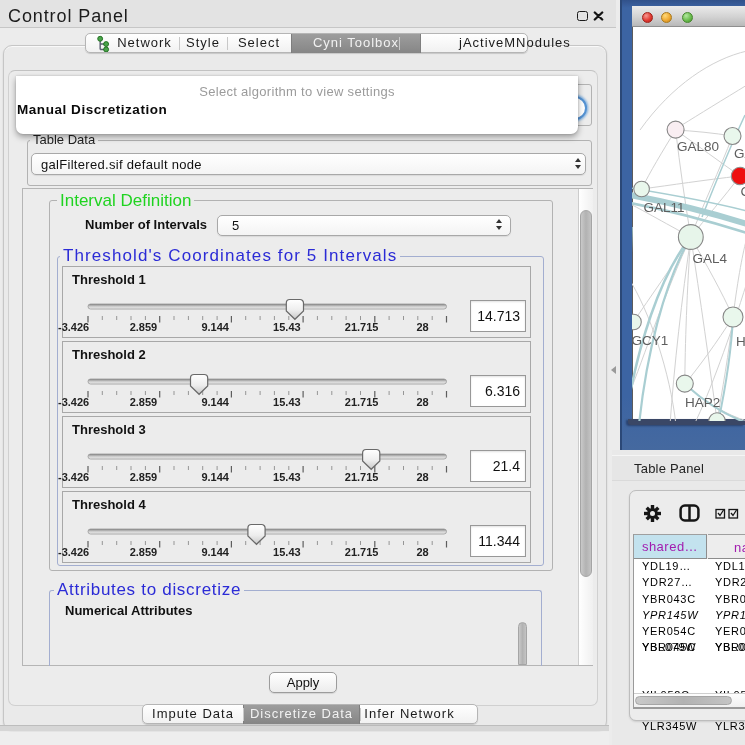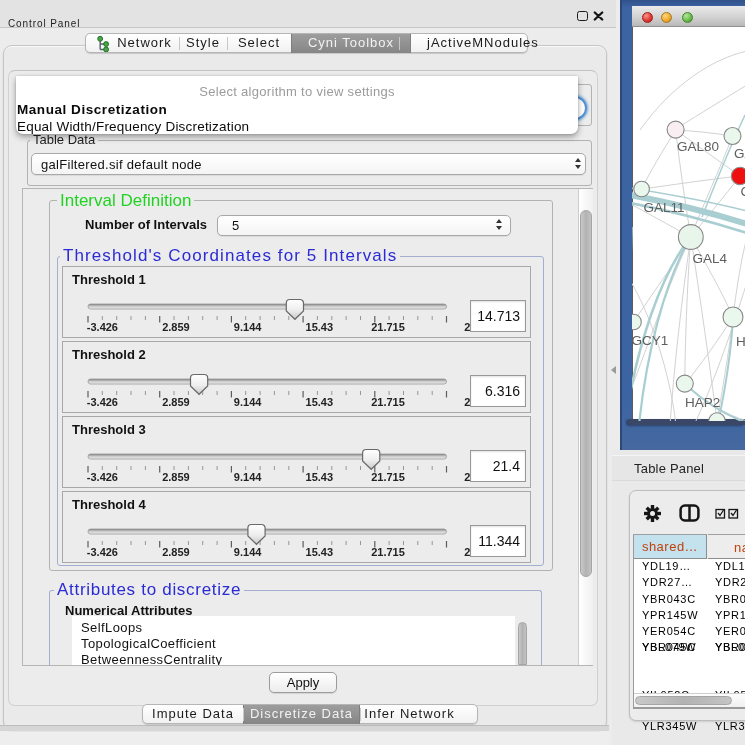--- a/index.html
+++ b/index.html
@@ -1,21 +1,21 @@
 <!DOCTYPE html>
 <html><head><meta charset="utf-8"><style>
 * { margin:0; padding:0; box-sizing:border-box; }
 html,body { width:745px; height:745px; overflow:hidden; }
 body { font-family:"Liberation Sans",sans-serif; background:#ececec; }
 #page { position:relative; width:745px; height:745px; overflow:hidden; background:#ececec; }
 #page div, #page svg { position:absolute; }
 
 
 #tbar { left:0; top:0; width:616px; height:28px; background:#e3e3e3; border-bottom:1px solid #c6c6c6; }
-#tbar .t { position:absolute; left:8px; top:18px; font-size:10px; color:#1c1c1c; letter-spacing:0.9px; }
+#tbar .t { position:absolute; left:8px; top:6px; font-size:18px; color:#1c1c1c; letter-spacing:0.9px; }
 #fltbtn { left:577px; top:11px; width:11px; height:10px; border:1.6px solid #1b1b1b; border-radius:2.5px; background:transparent; }
 #clsbtn { left:593px; top:11px; width:11px; height:11px; }
 
 
 #dialog { left:3px; top:45px; width:604px; height:685px; background:#eaeaea; border:1px solid #c6c6c6; border-radius:9px; box-shadow: inset 0 1px 0 rgba(255,255,255,.7), 0 1px 2px rgba(0,0,0,.12); }
 #inner { left:8px; top:70px; width:590px; height:636px; background:#ececec; border:1px solid #d0d0d0; border-top-color:#c2c2c2; border-radius:7px; }
 
 
 .tabbar { height:20px; background:linear-gradient(#ffffff,#f1f1f1); border:1px solid #b5b5b5; border-radius:5px; box-shadow:0 1px 1px rgba(0,0,0,.15); }
 .tabbar .seg { position:absolute; top:0; height:18px; line-height:18px; font-size:13px; color:#1b1b1b; text-align:center; letter-spacing:1px; }
@@ -29,21 +29,21 @@
 
 
 .combo { background:linear-gradient(#ffffff,#f4f4f4); border:1px solid #a8a8a8; border-radius:5px; font-size:13px; color:#111; box-shadow:0 1px 1px rgba(0,0,0,.08); }
 .arr { position:absolute; width:9px; }
 .arr:before { content:""; position:absolute; left:0; top:0; border-left:3.5px solid transparent; border-right:3.5px solid transparent; border-bottom:4.5px solid #333; }
 .arr:after { content:""; position:absolute; left:0; top:7px; border-left:3.5px solid transparent; border-right:3.5px solid transparent; border-top:4.5px solid #333; }
 
 
 .thp { background:#ececec; border:1px solid #a8a8a8; }
 .thlab { font-size:13px; font-weight:bold; color:#111; }
-.tick { width:60px; text-align:right; font-size:11px; font-weight:bold; color:#222; }
+.tick { width:60px; text-align:left; font-size:11px; font-weight:bold; color:#222; }
 .vbox { width:56px; height:32px; border:1px solid #989898; background:#fff; font-size:14px; color:#111; text-align:right; line-height:30px; padding-right:5px; box-shadow:inset 0 1px 2px rgba(0,0,0,.12); }
 
 
 #popup { left:16px; top:76px; width:562px; height:58px; background:#ffffff; border-radius:0 0 7px 7px; box-shadow:0 3px 6px rgba(0,0,0,.35), 0 0 2px rgba(0,0,0,.18); }
 #popup .i1 { position:absolute; left:0; top:8px; width:100%; text-align:center; font-size:13px; color:#9b9b9b; letter-spacing:0.3px; }
 #popup .i2 { position:absolute; left:1px; top:26px; font-size:13.5px; font-weight:bold; color:#0a0a0a; letter-spacing:0.55px; }
 #popup .i3 { position:absolute; left:1px; top:43px; font-size:13.5px; color:#0a0a0a; letter-spacing:0.2px; }
 #ghost { left:33px; top:76px; font-size:13px; color:rgba(60,60,60,0.27); letter-spacing:2.5px; }
 
 
@@ -60,21 +60,21 @@
 
 #desk { left:620px; top:0; width:125px; height:450px; background:linear-gradient(#31518a,#3c64a3 8px,#3c64a3 88%,#45699f); border-left:2px solid #2b4877; }
 #netwin { left:632px; top:6px; width:113px; height:413px; background:#fff; border-left:1.5px solid #5c5c5c; }
 #netsh { left:628px; top:419px; width:117px; height:6px; background:#3a4766; border-radius:0 0 0 3px; box-shadow:-2px 1px 2px rgba(20,30,60,.5); }
 #nettb { left:632px; top:6px; width:113px; height:21px; background:linear-gradient(#ebebeb,#d2d2d2 55%,#b9b9b9); border-bottom:1px solid #8f8f8f; }
 .tl { position:absolute; top:5.5px; width:11px; height:11px; border-radius:50%; }
 #tpbar { left:612px; top:450px; width:133px; height:295px; background:#e9e9e9; }
 #tpbar .hd { position:absolute; left:0; top:5px; width:133px; height:26px; background:#e6e6e6; border-top:1px solid #f5f5f5; border-bottom:1px solid #dadada; }
 #tpbar .hd span { position:absolute; left:22px; top:5px; font-size:13px; color:#232323; letter-spacing:0.2px; }
 #twin { left:629px; top:490px; width:124px; height:231px; background:#ececec; border:1px solid #bdbdbd; border-radius:7px; box-shadow:0 1px 2px rgba(0,0,0,.12); }
-.thead { top:534px; height:25px; border-top:1px solid #9f9f9f; border-bottom:1px solid #8d8d8d; font-size:13px; color:#c2410c; letter-spacing:0.5px; }
+.thead { top:534px; height:25px; border-top:1px solid #9f9f9f; border-bottom:1px solid #8d8d8d; font-size:13px; color:#a21caf; letter-spacing:0.5px; }
 .trow { left:634px; width:111px; height:16.1px; font-size:11px; color:#000; overflow:hidden; letter-spacing:0.7px; }
 .trow .c1 { position:absolute; left:8px; top:1px; }
 .trow .c2 { position:absolute; left:81px; top:1px; }
 
 .b13 { font-size:13px; font-weight:bold; color:#111; }
 .n13 { font-size:13px; color:#222; }
 </style></head><body>
 <div id="page">
 
 <div id="tbar">
@@ -316,52 +316,46 @@
 <div class="tick" style="left:129.7px;top:546px;">2.859</div>
 <div class="tick" style="left:201.4px;top:546px;">9.144</div>
 <div class="tick" style="left:273.1px;top:546px;">15.43</div>
 <div class="tick" style="left:344.8px;top:546px;">21.715</div>
 <div class="tick" style="left:416.5px;top:546px;">28</div>
 <div class="vbox" style="left:470px;top:525px;">11.344</div>
 
 <div class="grpb" style="left:49px;top:590px;width:493px;height:76px;border-bottom:none;border-radius:3px 3px 0 0;"></div>
 <div class="glab" style="left:54px;top:583px;color:#2b2bd6;letter-spacing:0.7px;">Attributes to discretize</div>
 <div class="b13" style="left:65px;top:603px;">Numerical Attributes</div>
-<div id="list">
-<div class="it" style="top:4px;">SelfLoops</div>
-<div class="it" style="top:20px;">TopologicalCoefficient</div>
-<div class="it" style="top:36px;">BetweennessCentrality</div>
-</div>
 <div class="sbthumb" style="left:518px;top:622px;width:9px;height:43px;border-radius:5px 5px 0 0;"></div>
 
 <div class="sbtrack" style="left:578px;top:189px;width:15px;height:476px;"></div>
 <div class="sbthumb" style="left:580px;top:210px;width:12px;height:367px;"></div>
 
 <div id="apply">Apply</div>
 
 <div style="left:0;top:725.3px;width:609px;height:6.2px;background:#d6d6d6;border-top:1px solid #bdbdbd;"></div>
 <div style="left:0;top:731.5px;width:609px;height:13.5px;background:#eeeeee;"></div>
 
 <div id="popup">
 <div class="i1">Select algorithm to view settings</div>
 <div class="i2">Manual Discretization</div>
-<div class="i3">Equal Width/Frequency Discretization</div>
 </div>
 
 <div class="tabbar" style="left:85px;top:33px;width:443px;">
-<div class="seg sel" style="left:205px;width:120px;border-radius:0;">Cyni Toolbox</div>
+<div class="seg sel" style="left:205px;width:130px;border-radius:0;">Cyni Toolbox</div>
 <div class="seg" style="left:0;width:93px;"><svg style="position:absolute;left:10px;top:1px;" width="14" height="17" viewBox="0 0 14 18">
           <path d="M4,4 V15.3 M4,9.6 H9.5 M4,15.3 H9.5" stroke="#5b6070" stroke-width="1.5" fill="none"></path>
           <circle cx="4" cy="4" r="2.6" fill="#4aa54a" stroke="#1d6b1d" stroke-width="1"></circle>
           <circle cx="10.3" cy="9.6" r="2.6" fill="#4aa54a" stroke="#1d6b1d" stroke-width="1"></circle>
           <circle cx="10.3" cy="15.3" r="2.6" fill="#4aa54a" stroke="#1d6b1d" stroke-width="1"></circle>
         </svg><span style="margin-left:24px;">Network</span></div>
 <div class="seg" style="left:93px;width:48px;">Style</div>
 <div class="seg" style="left:141px;width:64px;">Select</div>
-<div class="seg" style="left:294px;width:130px;padding-left:47px;">jActiveMNodules</div>
+<div class="seg" style="left:326px;width:130px;padding-left:47px;">jActiveMNodules</div>
 <div class="dv" style="left:93px;"></div>
 <div class="dv" style="left:141px;"></div>
 <div class="dv" style="left:313px;"></div>
 </div>
 
 <div class="tabbar" style="left:142px;top:704px;width:336px;">
 <div class="seg sel" style="left:100px;width:117px;border-radius:0;">Discretize Data</div>
 <div class="seg" style="left:0;width:100px;">Impute Data</div>
 <div class="seg" style="left:207px;width:119px;">Infer Network</div>
 <div class="dv" style="left:100px;"></div>
@@ -476,21 +470,21 @@
       <span class="c2">YDL194W</span>
     </div>
 <div class="trow" style="top:575.4px;">
       <span class="c1">YDR27…</span>
       <span class="c2">YDR277C</span>
     </div>
 <div class="trow" style="top:591.5px;">
       <span class="c1">YBR043C</span>
       <span class="c2">YBR043C</span>
     </div>
-<div class="trow" style="top:607.6px;">
+<div class="trow" style="top:607.6px;font-style:italic;">
       <span class="c1">YPR145W</span>
       <span class="c2">YPR145W</span>
     </div>
 <div class="trow" style="top:623.7px;">
       <span class="c1">YER054C</span>
       <span class="c2">YER054C</span>
     </div>
 <div class="trow" style="top:639.8px;">
       <span class="c1">YBR045C</span>
       <span class="c2">YBR045C</span>

